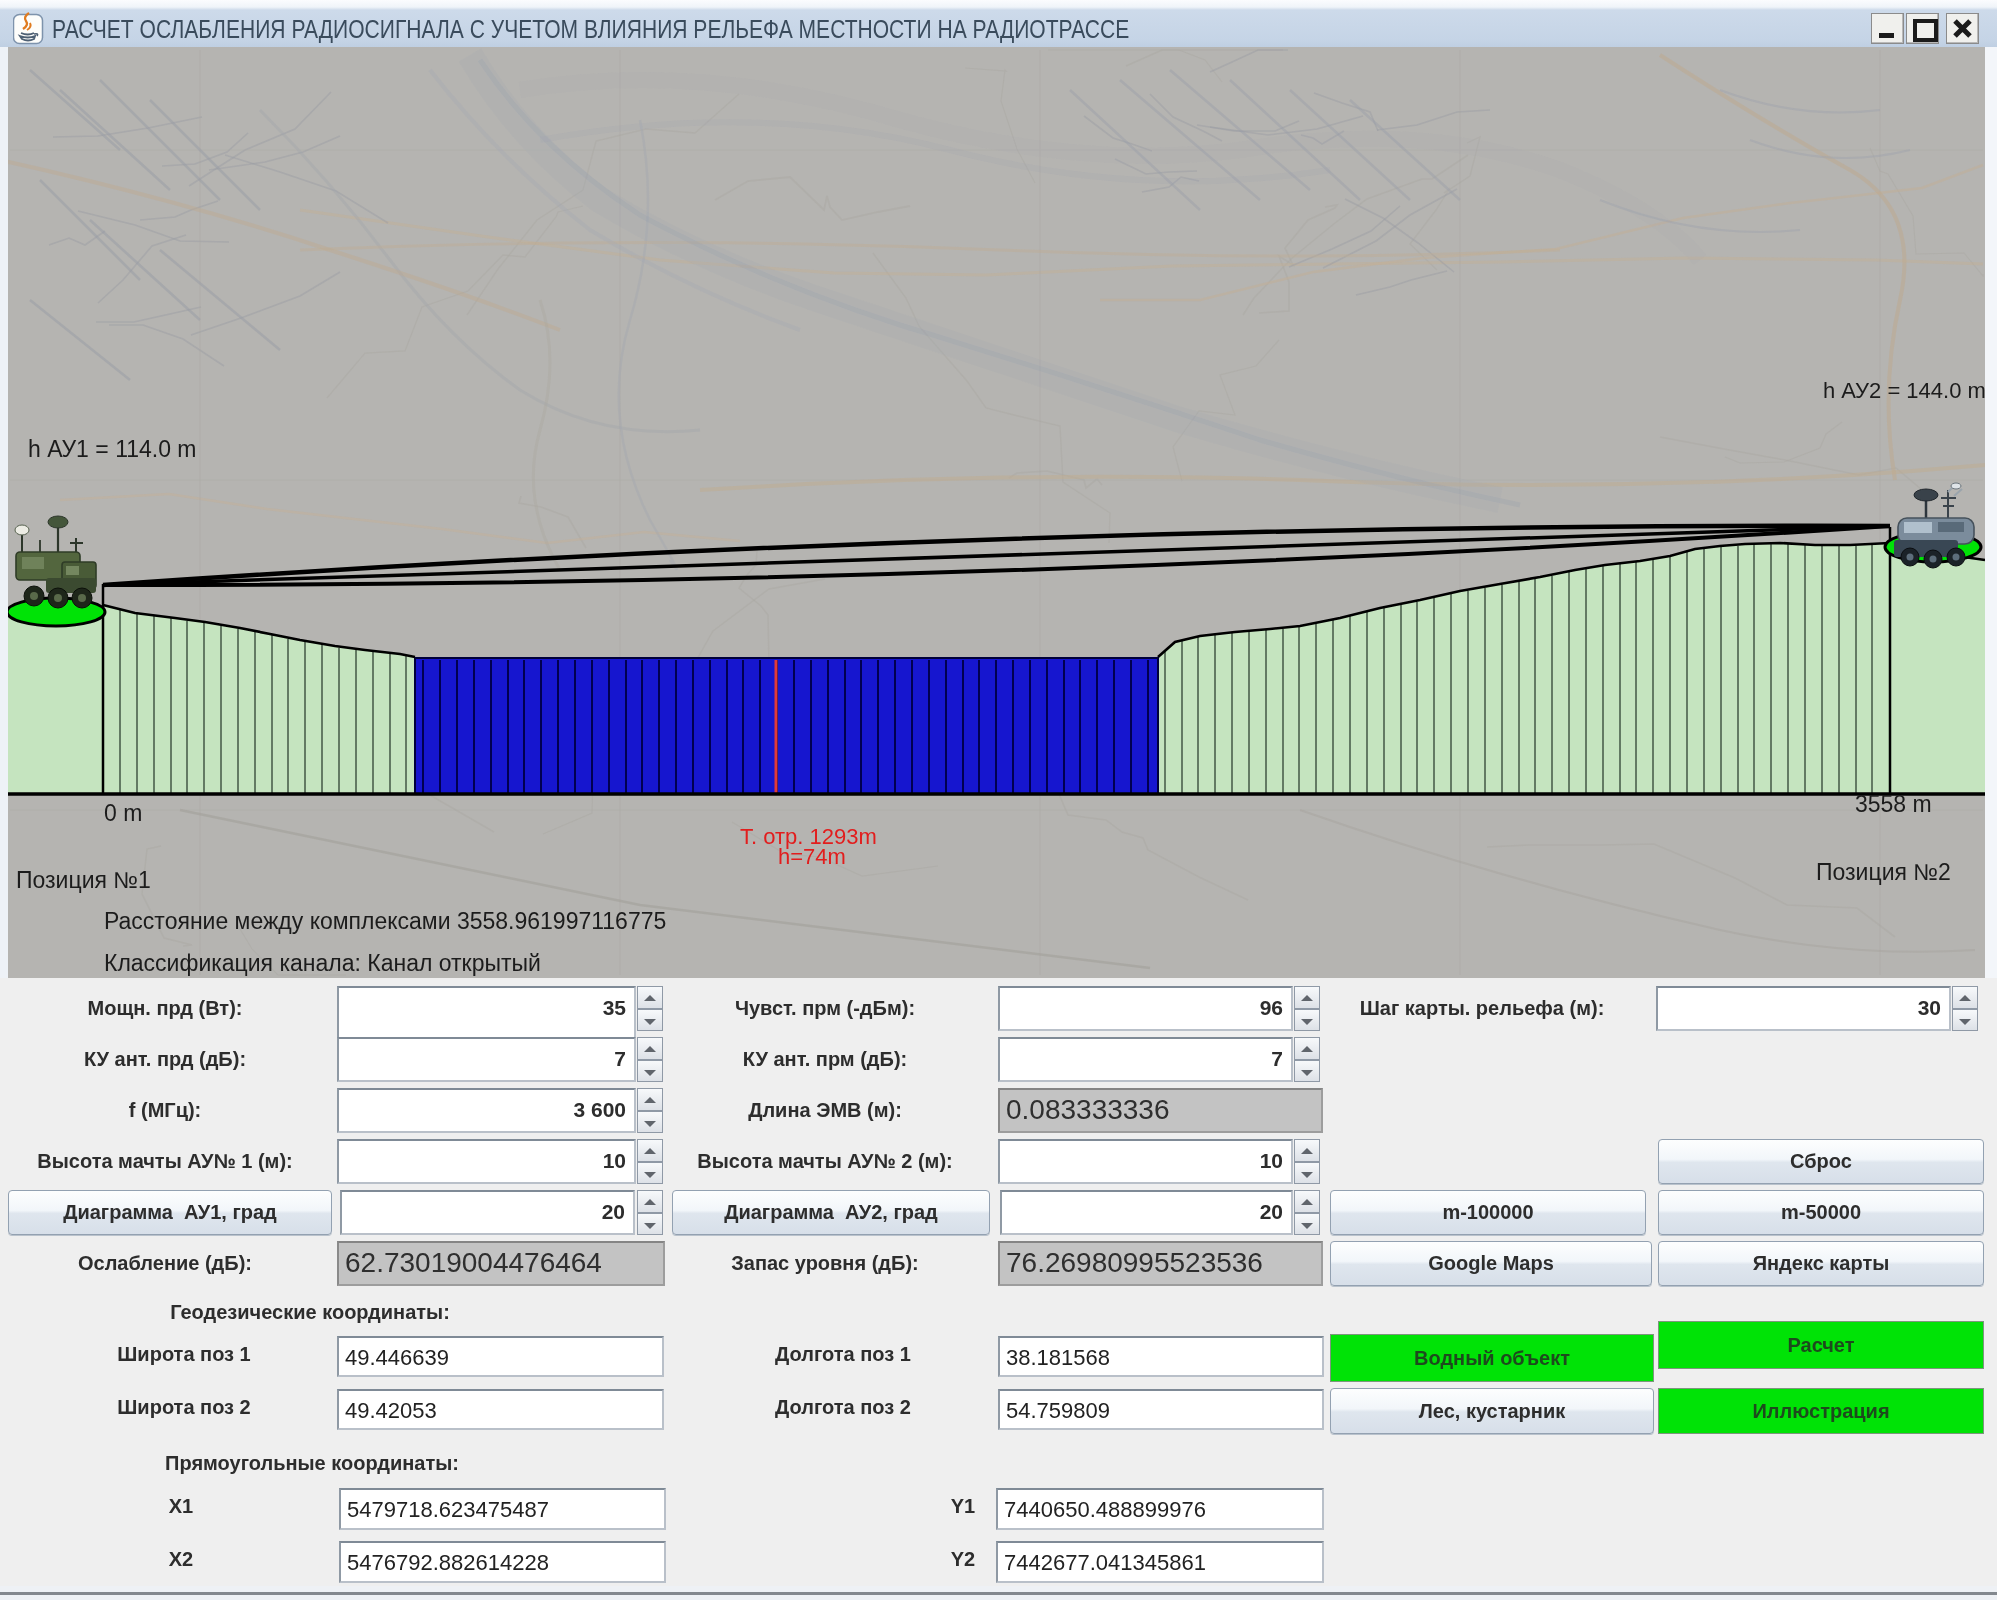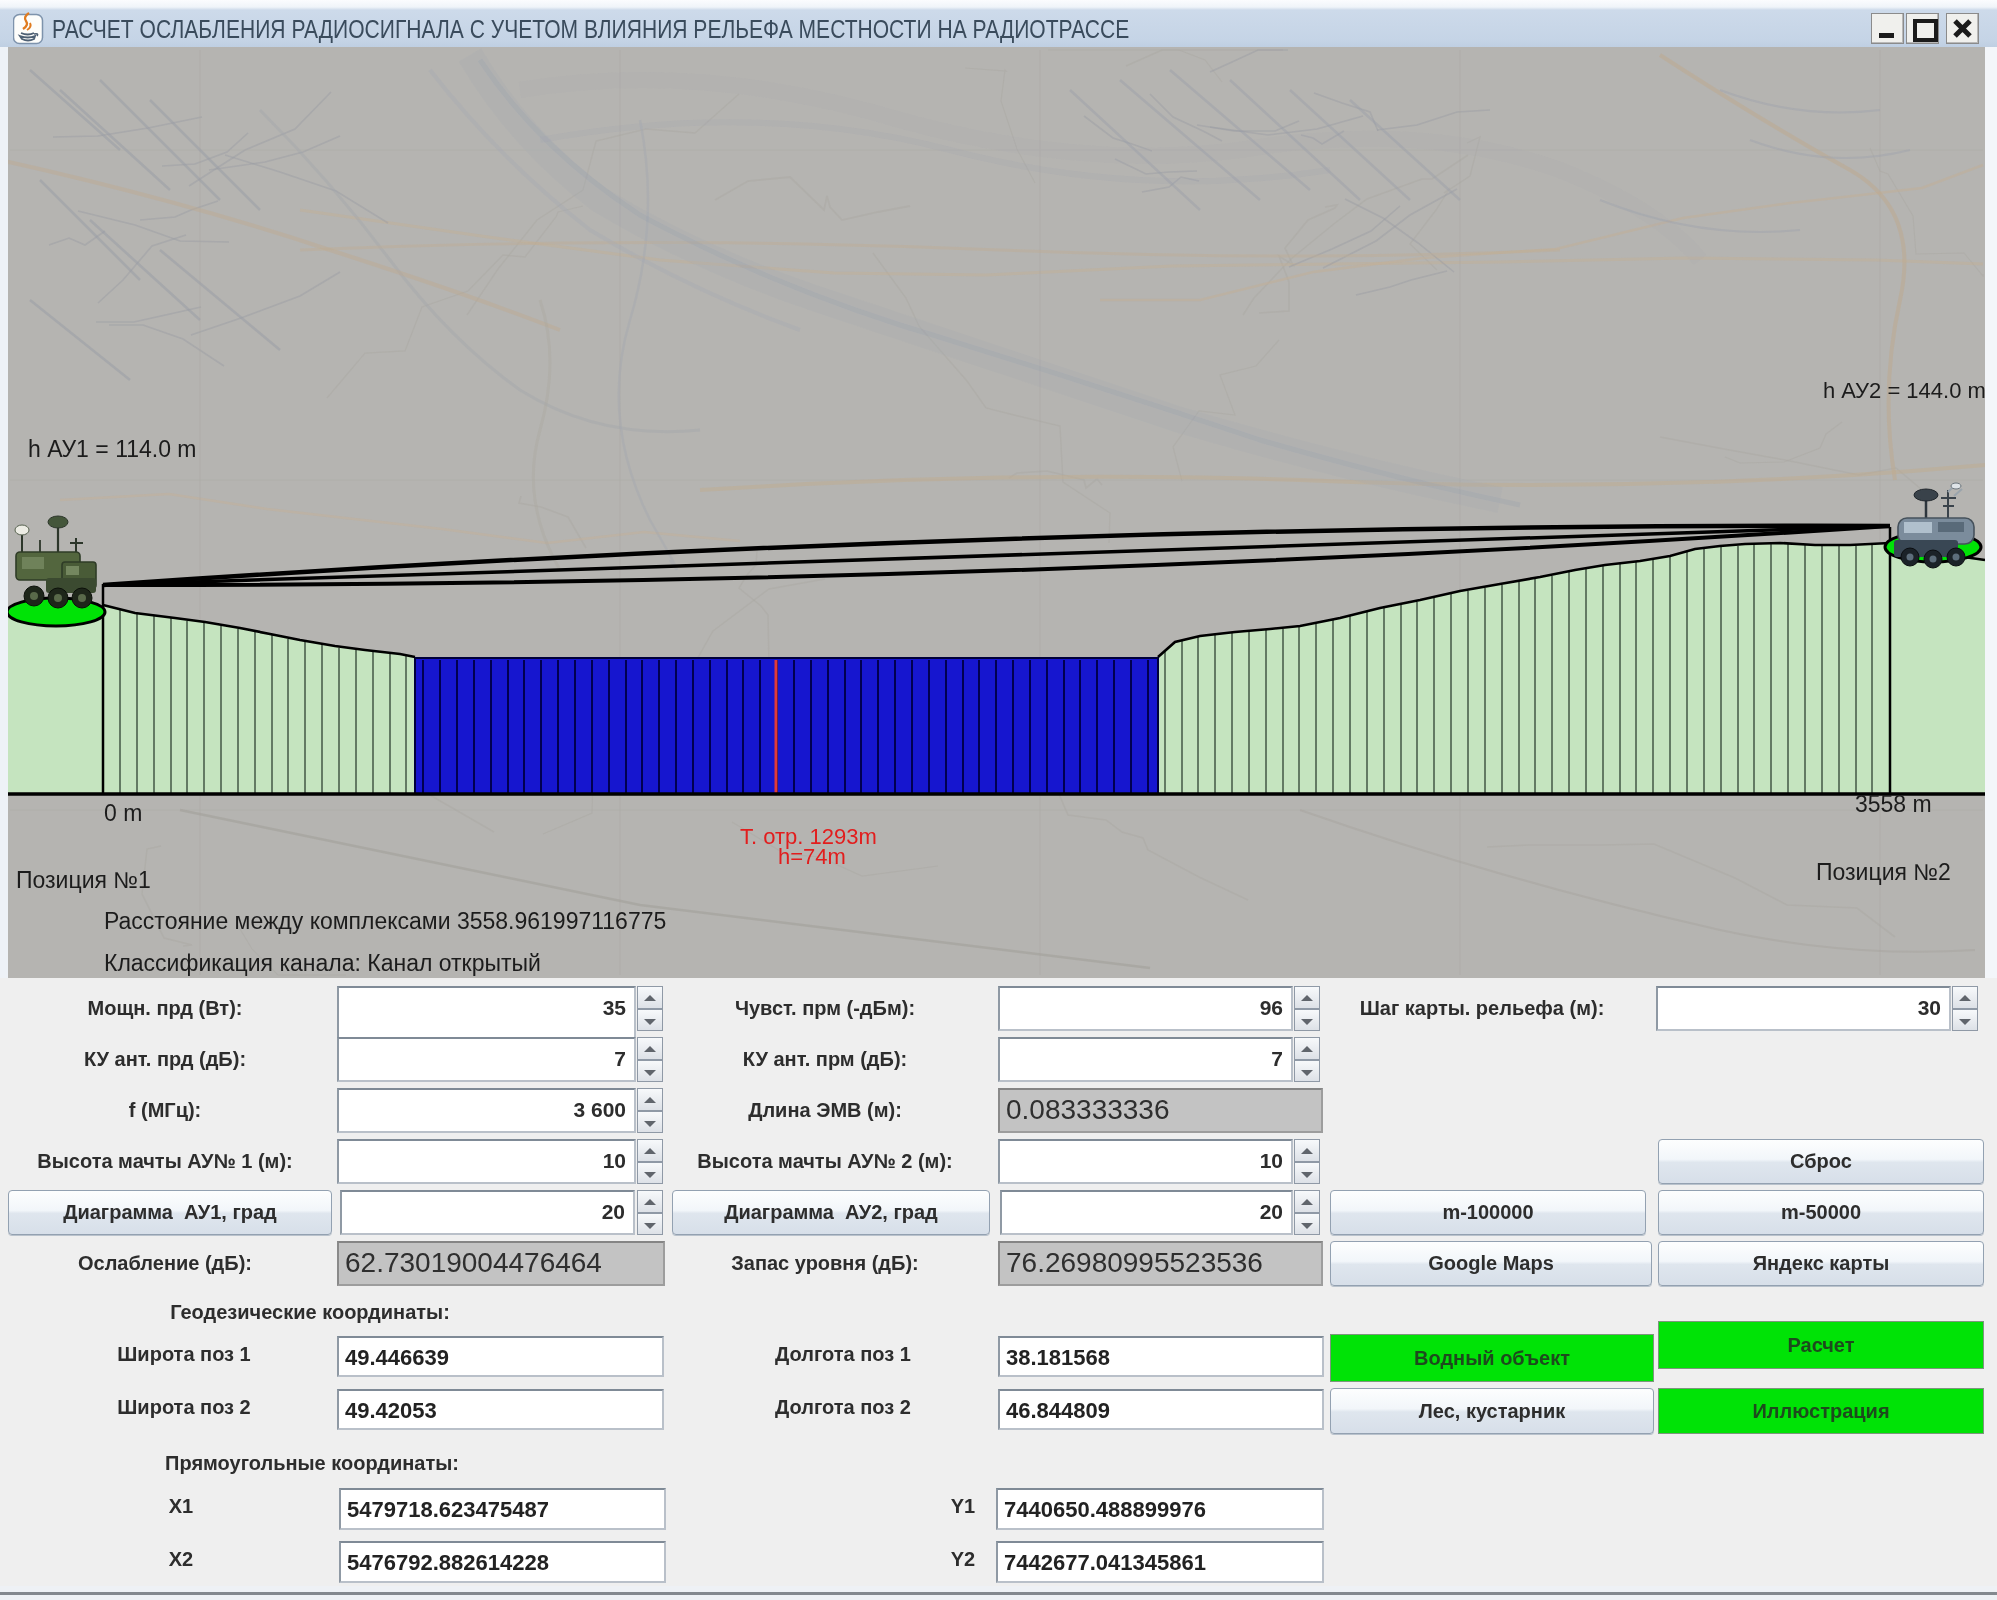--- a/index.html
+++ b/index.html
@@ -2,21 +2,21 @@
 <html><head><meta charset="utf-8">
 <style>
 html,body{margin:0;padding:0}
 body{width:1997px;height:1600px;position:relative;overflow:hidden;
  font-family:"Liberation Sans",sans-serif;background:#efefef}
 .abs{position:absolute}
 .lbl{position:absolute;font-weight:bold;font-size:20px;color:#2d2d2d;text-align:center}
 .fld{position:absolute;background:#fff;border:2px solid;border-color:#7f8a96 #b9c0c9 #b9c0c9 #8f99a4;box-sizing:border-box;
  font-size:21px;font-weight:bold;color:#2d2d2d;line-height:40px;white-space:nowrap}
 .fv{position:absolute;right:8px;top:0}
-.fl{position:absolute;left:6px;top:0;font-weight:bold;font-size:22px;color:#222}
+.fl{position:absolute;left:6px;top:0;font-weight:normal;font-size:22px;color:#222}
 .dis{position:absolute;background:#c3c3c3;border:2px solid;border-color:#858585 #9d9d9d #9d9d9d #8a8a8a;box-sizing:border-box;
  font-size:28px;color:#2f2f2f;line-height:40px;padding-left:6px;white-space:nowrap}
 .btn{position:absolute;box-sizing:border-box;border:1px solid #93a1b1;border-radius:4px;
  background:linear-gradient(#fdfefe,#f2f6fa 45%,#dfe6ee 52%,#d7dfe9);
  font-weight:bold;font-size:20px;color:#2d2d2d;text-align:center;box-shadow:0 1px 0 #b9c2cc}
 .btng{position:absolute;box-sizing:border-box;border:1px solid #7d967d;
  background:#00e306;font-weight:bold;font-size:20px;color:#1d4a1d;text-align:center}
 .spb{position:absolute;box-sizing:border-box;background:linear-gradient(#f7f9fb,#dde1e7);
  border:1px solid #8f99a6;width:26px}
 .spb:after{content:"";position:absolute;left:6px;border-left:6px solid transparent;border-right:6px solid transparent}
@@ -289,21 +289,21 @@
     <span class="fl">38.181568</span>
   </div>
 <div class="btng" style="left:1330px;top:1334px;width:324px;height:48px;line-height:46px">Водный объект</div>
 <div class="btng" style="left:1658px;top:1321px;width:326px;height:48px;line-height:46px">Расчет</div>
 <div class="lbl" style="left:34px;top:1396px;width:300px">Широта поз 2</div>
 <div class="fld" style="left:337px;top:1389px;width:327px;height:41px">
     <span class="fl">49.42053</span>
   </div>
 <div class="lbl" style="left:693px;top:1396px;width:300px">Долгота поз 2</div>
 <div class="fld" style="left:998px;top:1389px;width:326px;height:41px">
-    <span class="fl">46.844809</span>
+    <span class="fl">54.759809</span>
   </div>
 <div class="btn" style="left:1330px;top:1388px;width:324px;height:46px;line-height:44px">Лес, кустарник</div>
 <div class="btng" style="left:1658px;top:1388px;width:326px;height:46px;line-height:44px">Иллюстрация</div>
 <div class="lbl" style="left:12px;top:1452px;width:600px;text-align:center">Прямоугольные координаты:</div>
 <div class="lbl" style="left:131px;top:1495px;width:100px">X1</div>
 <div class="fld" style="left:339px;top:1488px;width:327px;height:42px">
     <span class="fl">5479718.623475487</span>
   </div>
 <div class="lbl" style="left:913px;top:1495px;width:100px">Y1</div>
 <div class="fld" style="left:996px;top:1488px;width:328px;height:42px">

